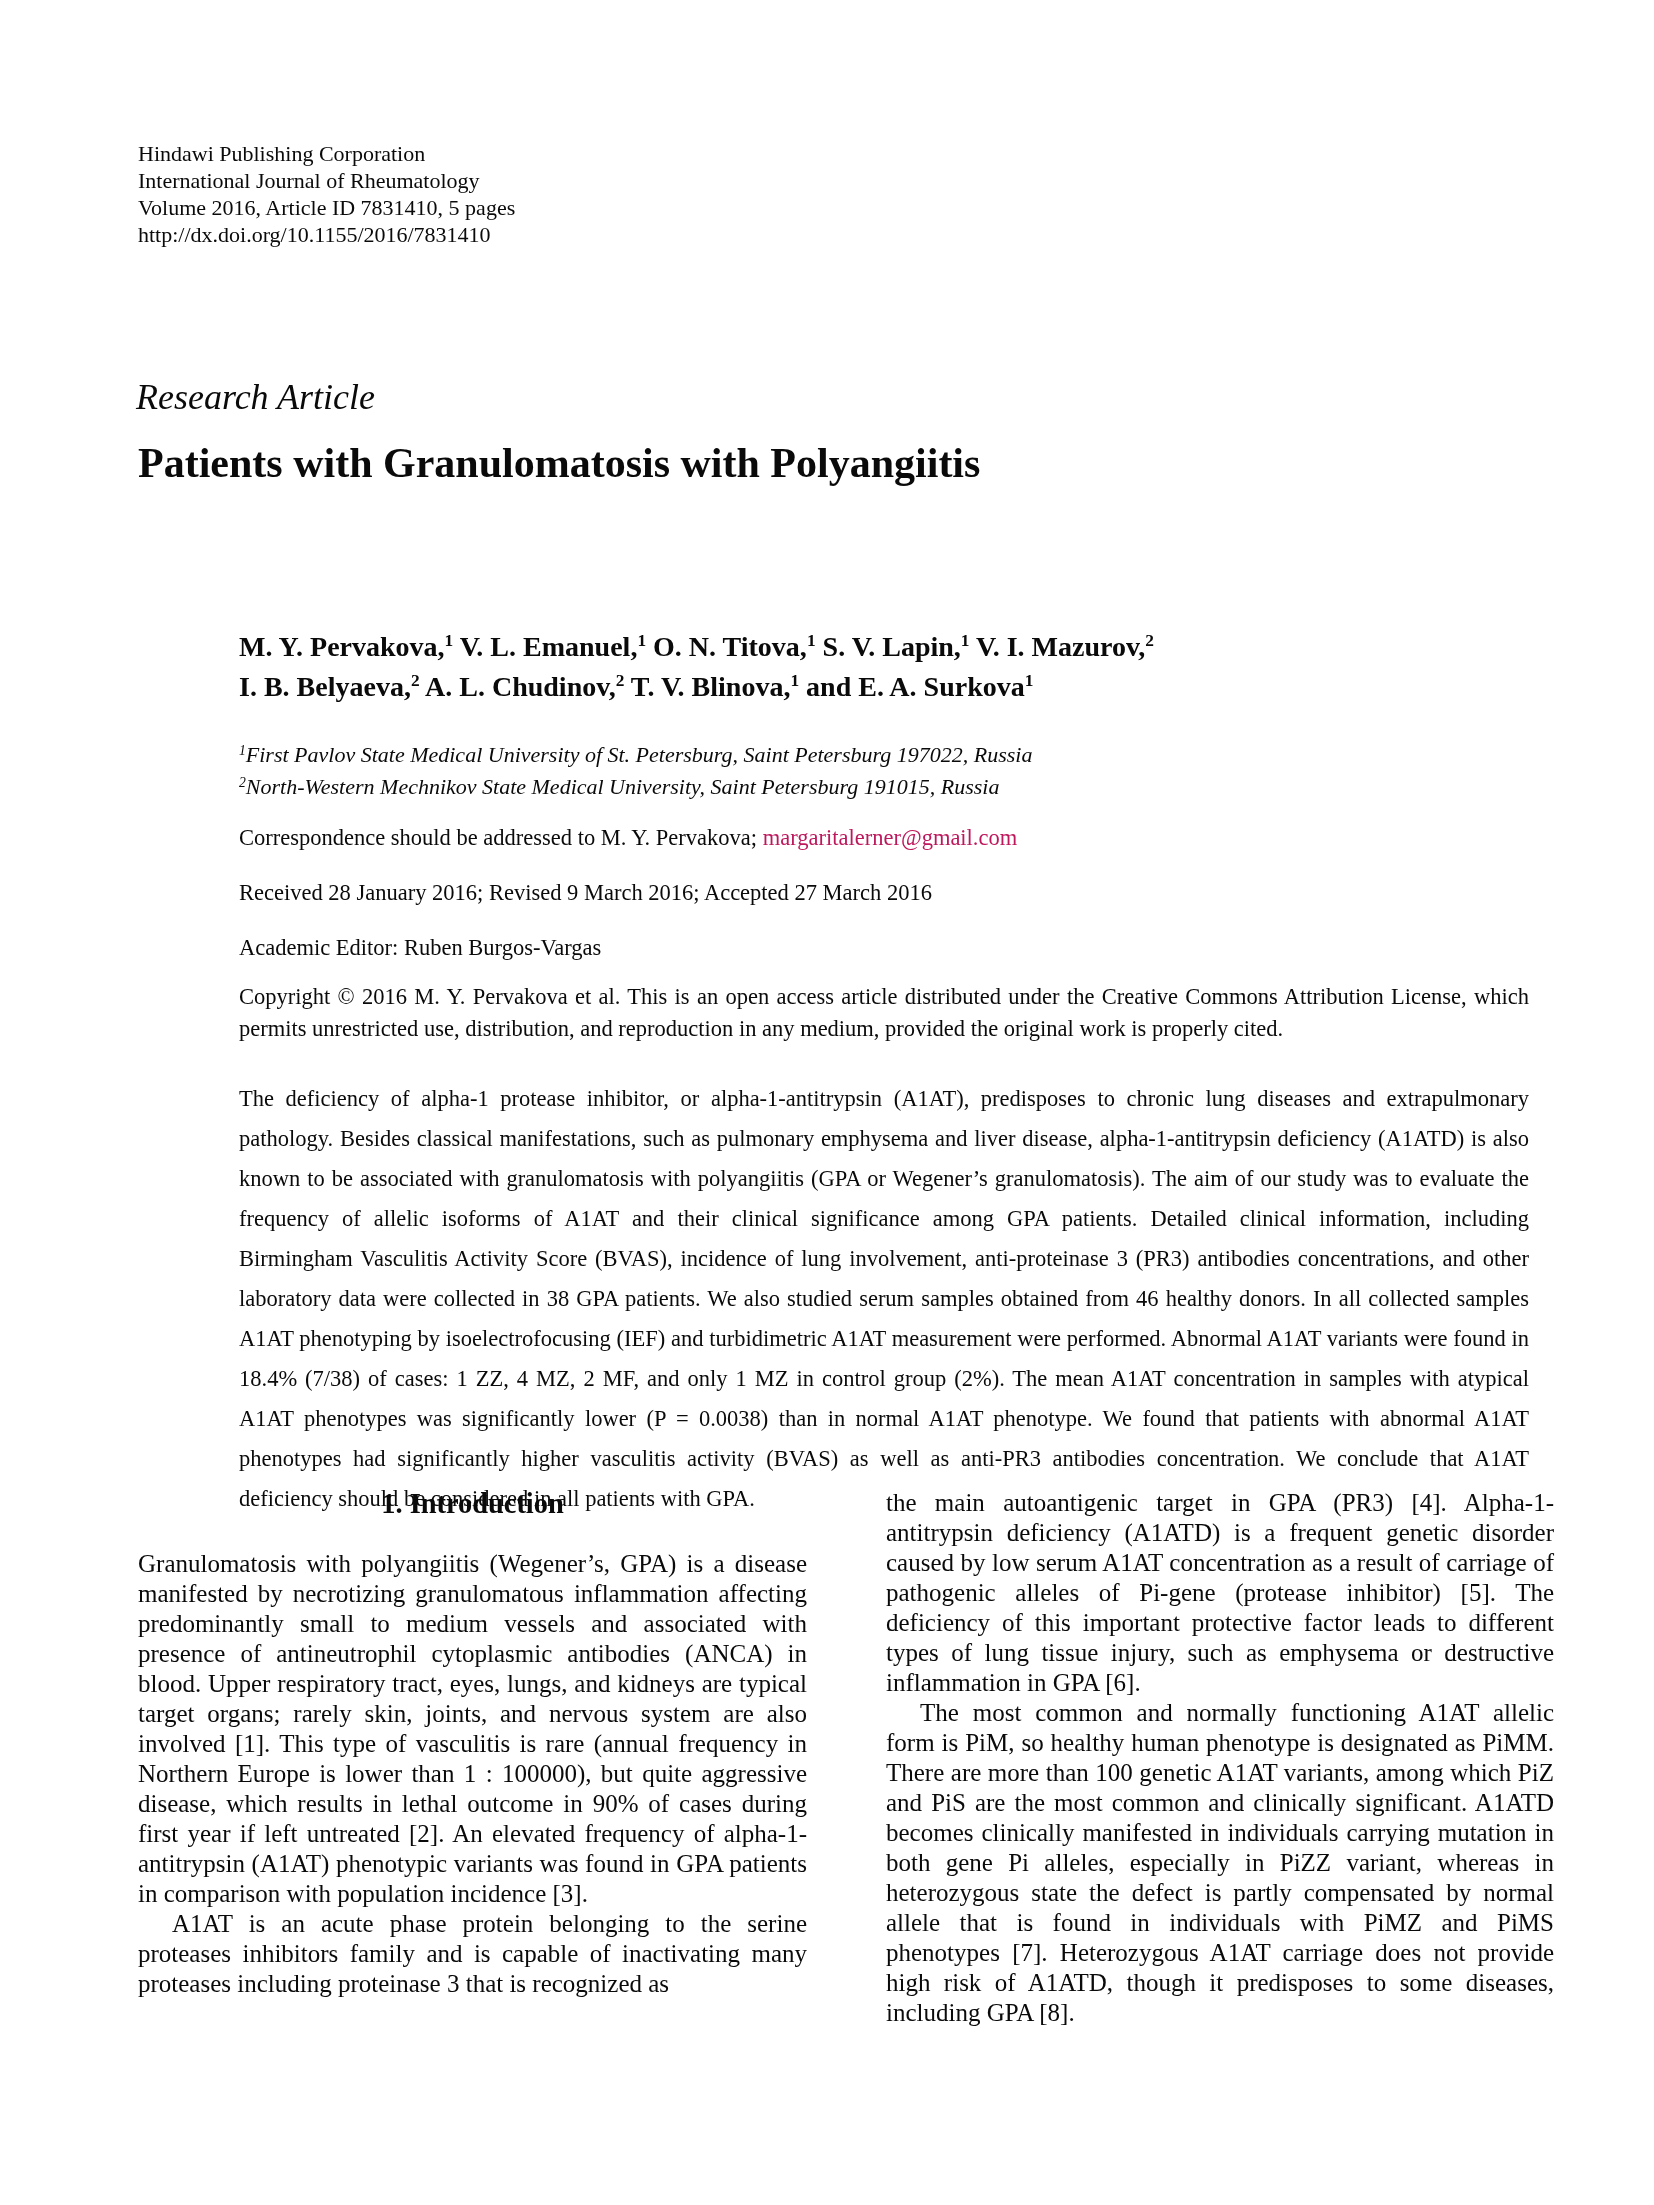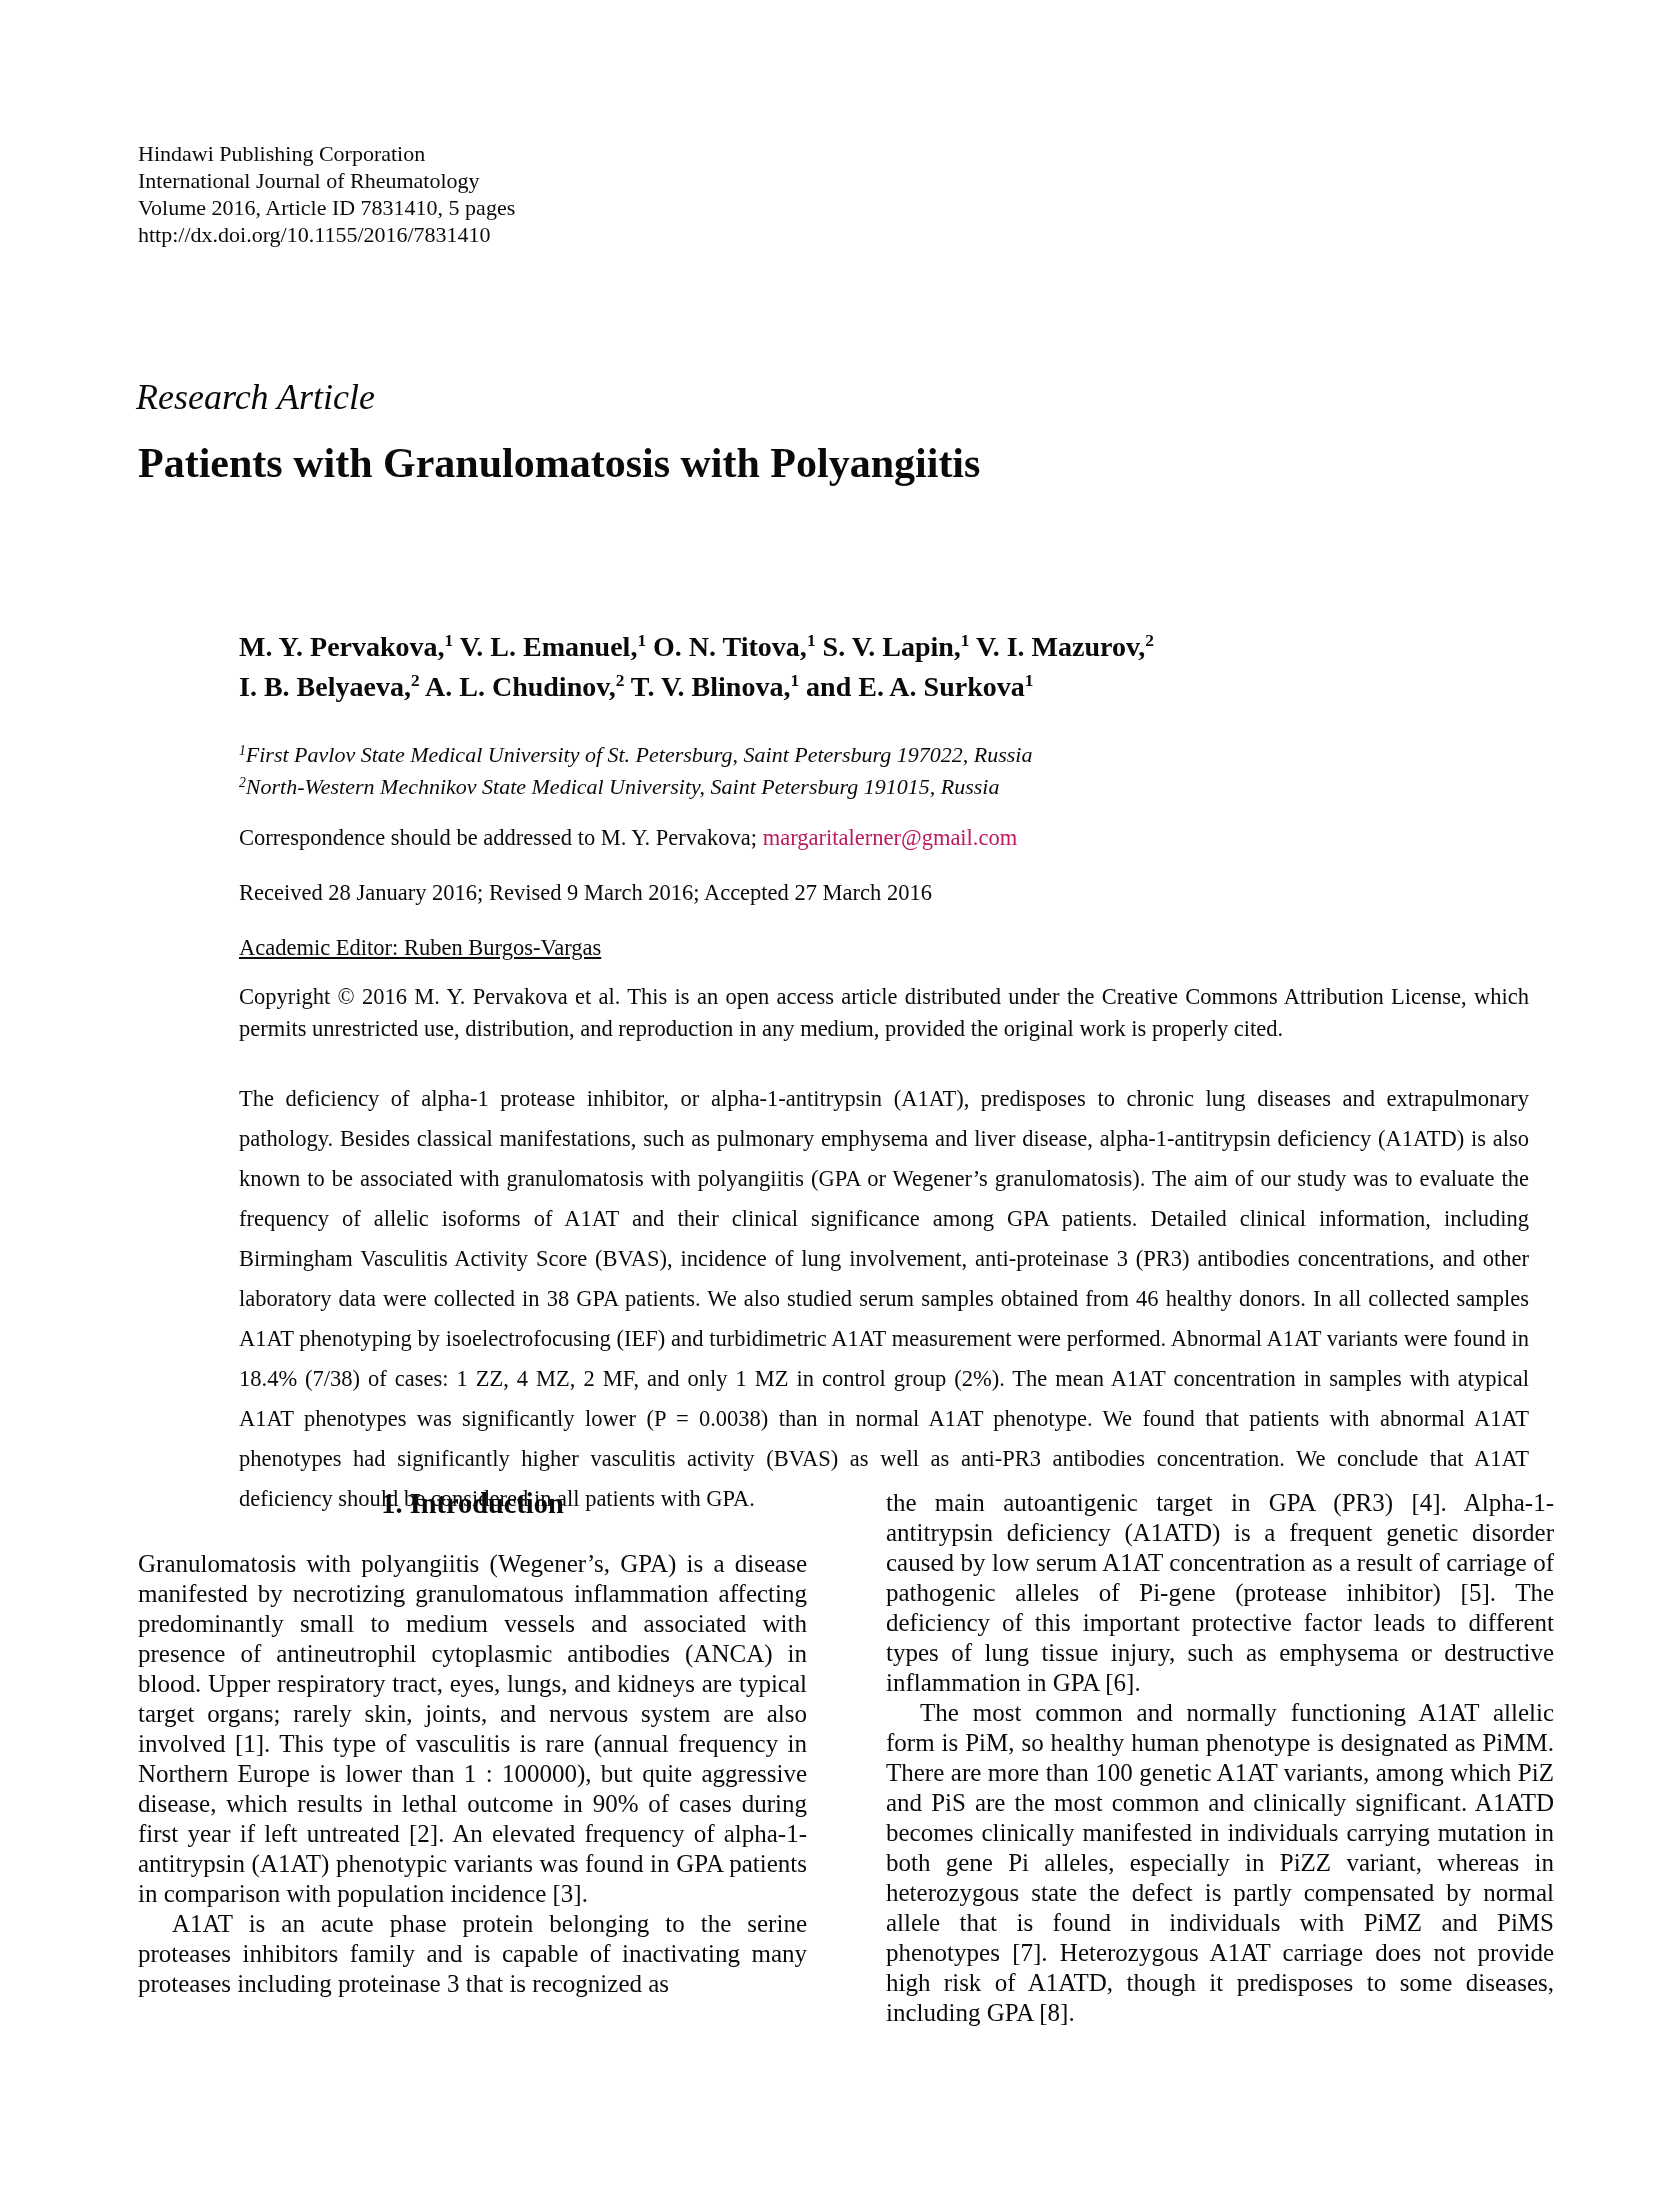--- a/index.html
+++ b/index.html
@@ -58,21 +58,20 @@
     left: 239px; top: 825px;
     font-size: 22.5px;
   }
   .dates {
     left: 239px; top: 880px;
     font-size: 22.5px;
   }
   .editor {
     left: 239px; top: 935px;
     font-size: 22.5px;
-    text-decoration: underline;
   }
   .copyright {
     left: 239px; top: 981px;
     width: 1290px;
     font-size: 22.5px;
     line-height: 32px;
     text-align: justify;
   }
   .abstract {
     left: 239px; top: 1079px;

